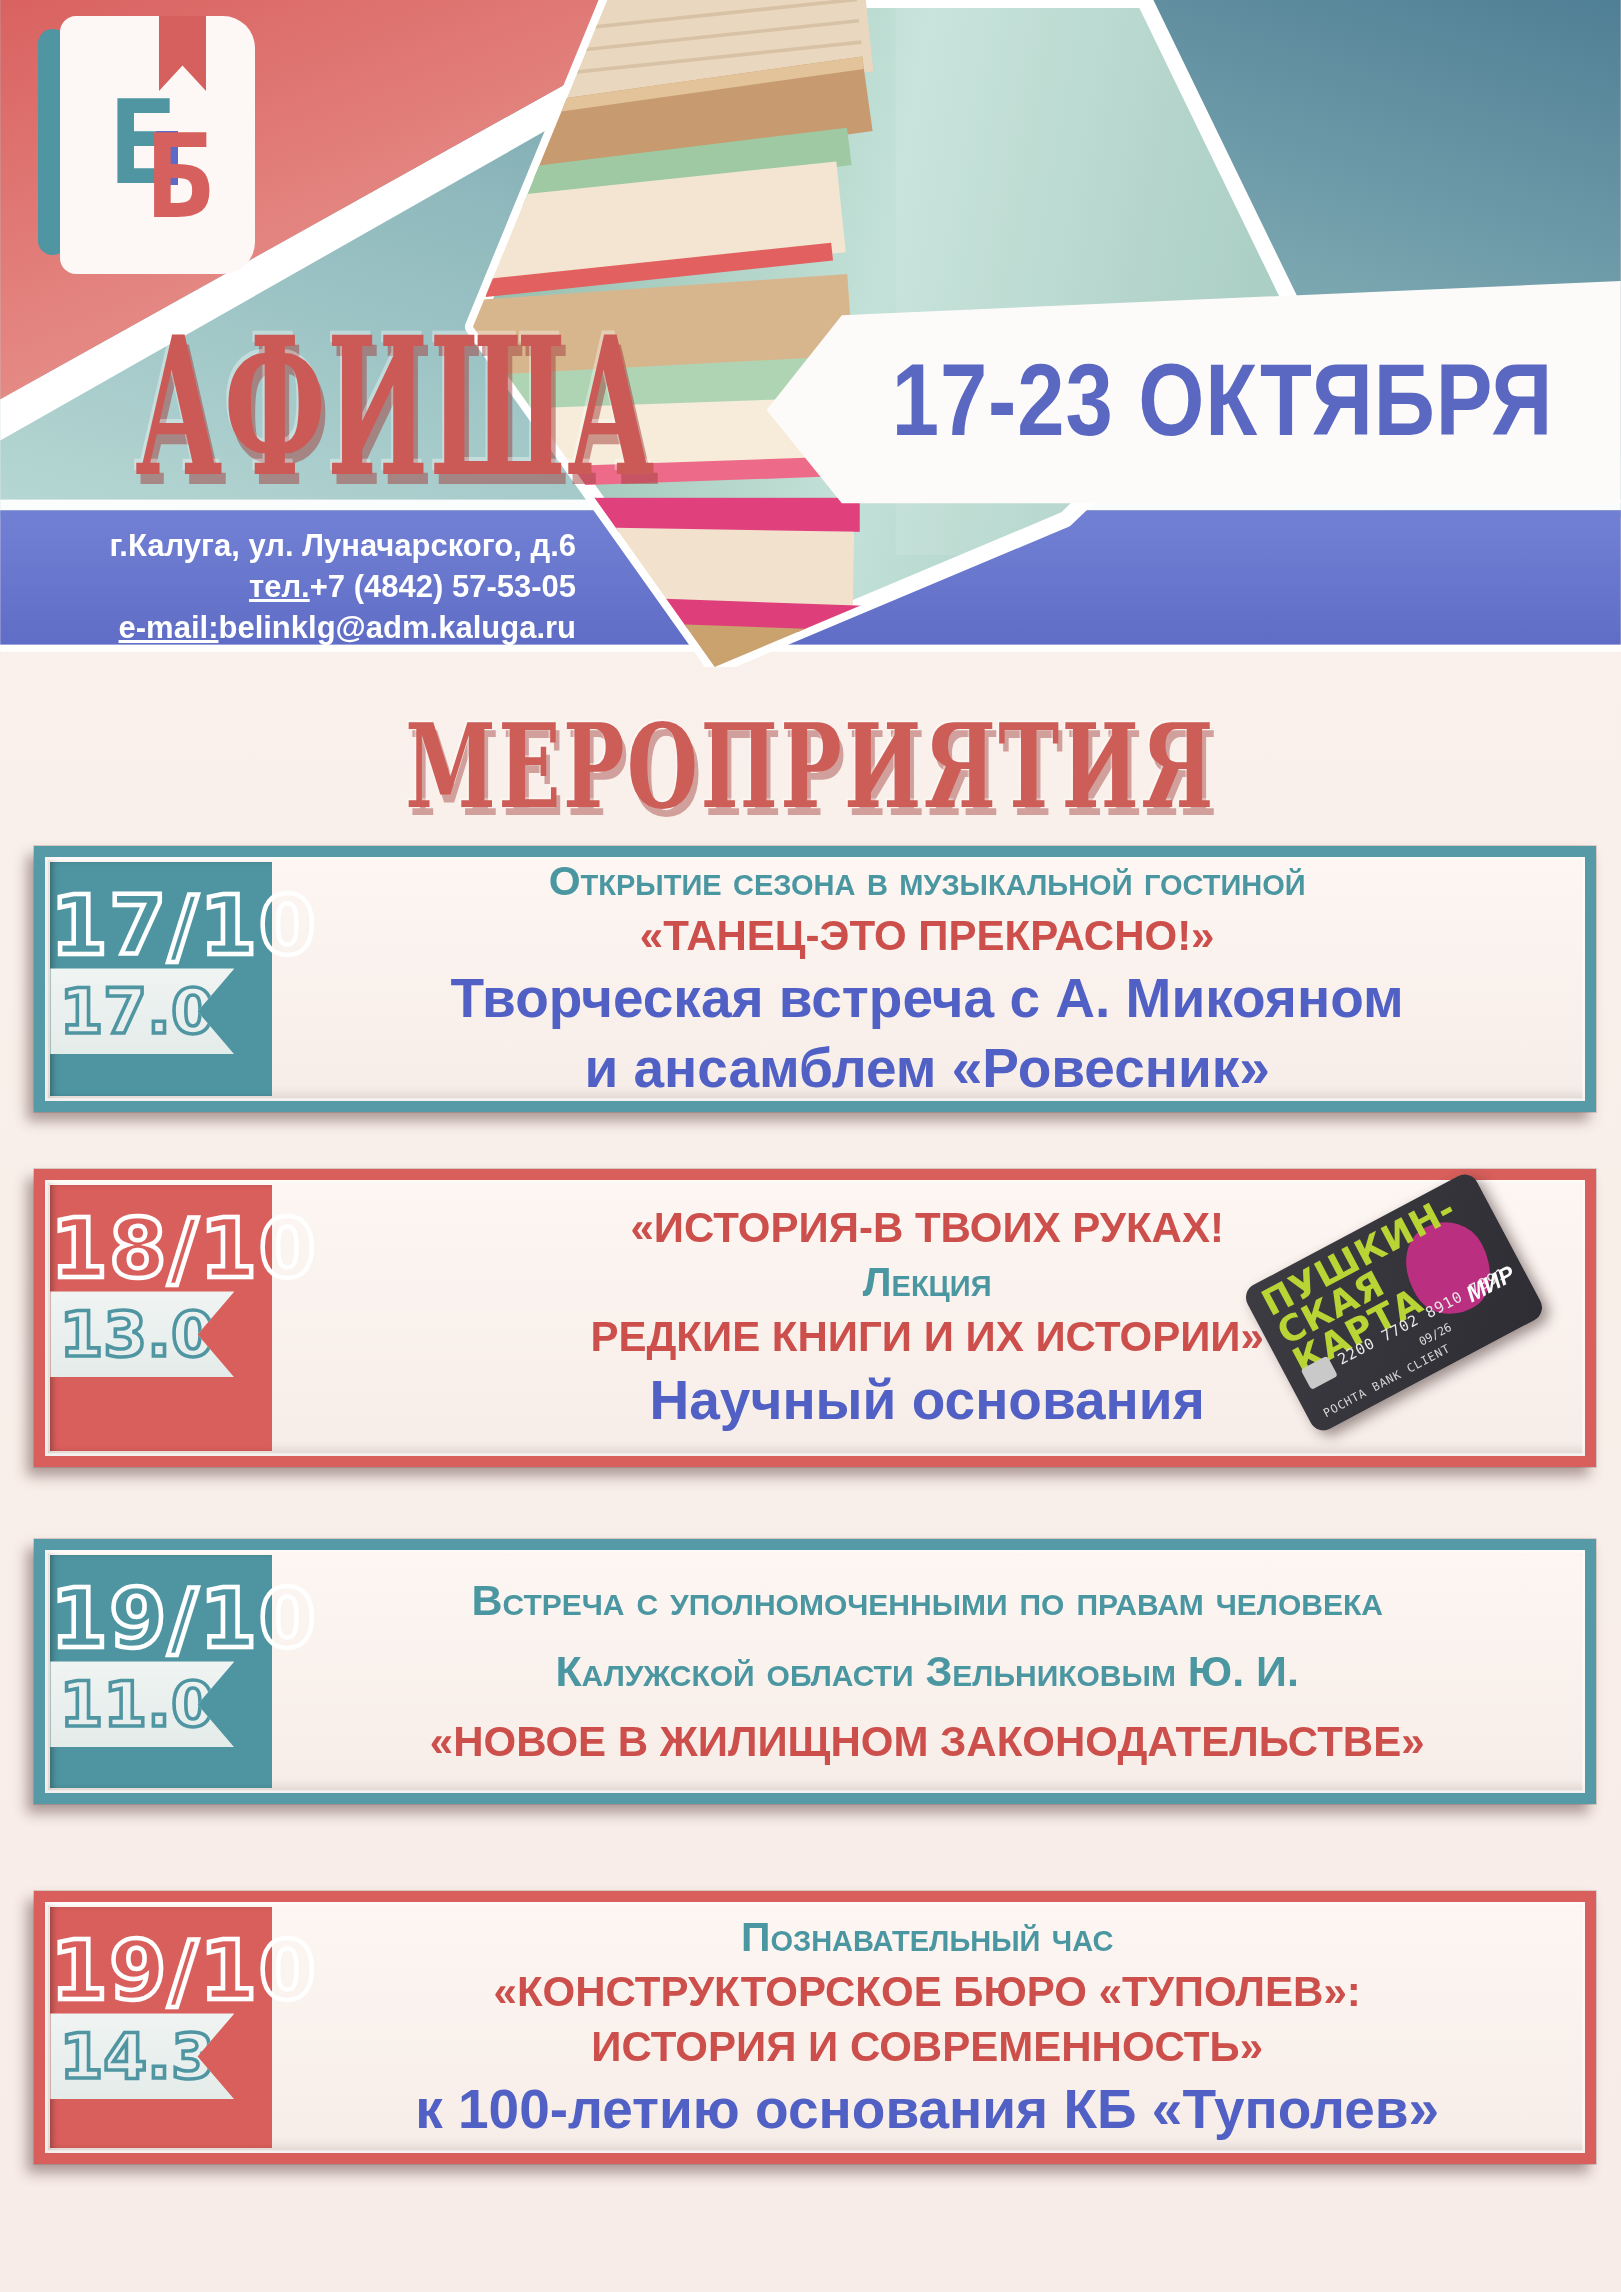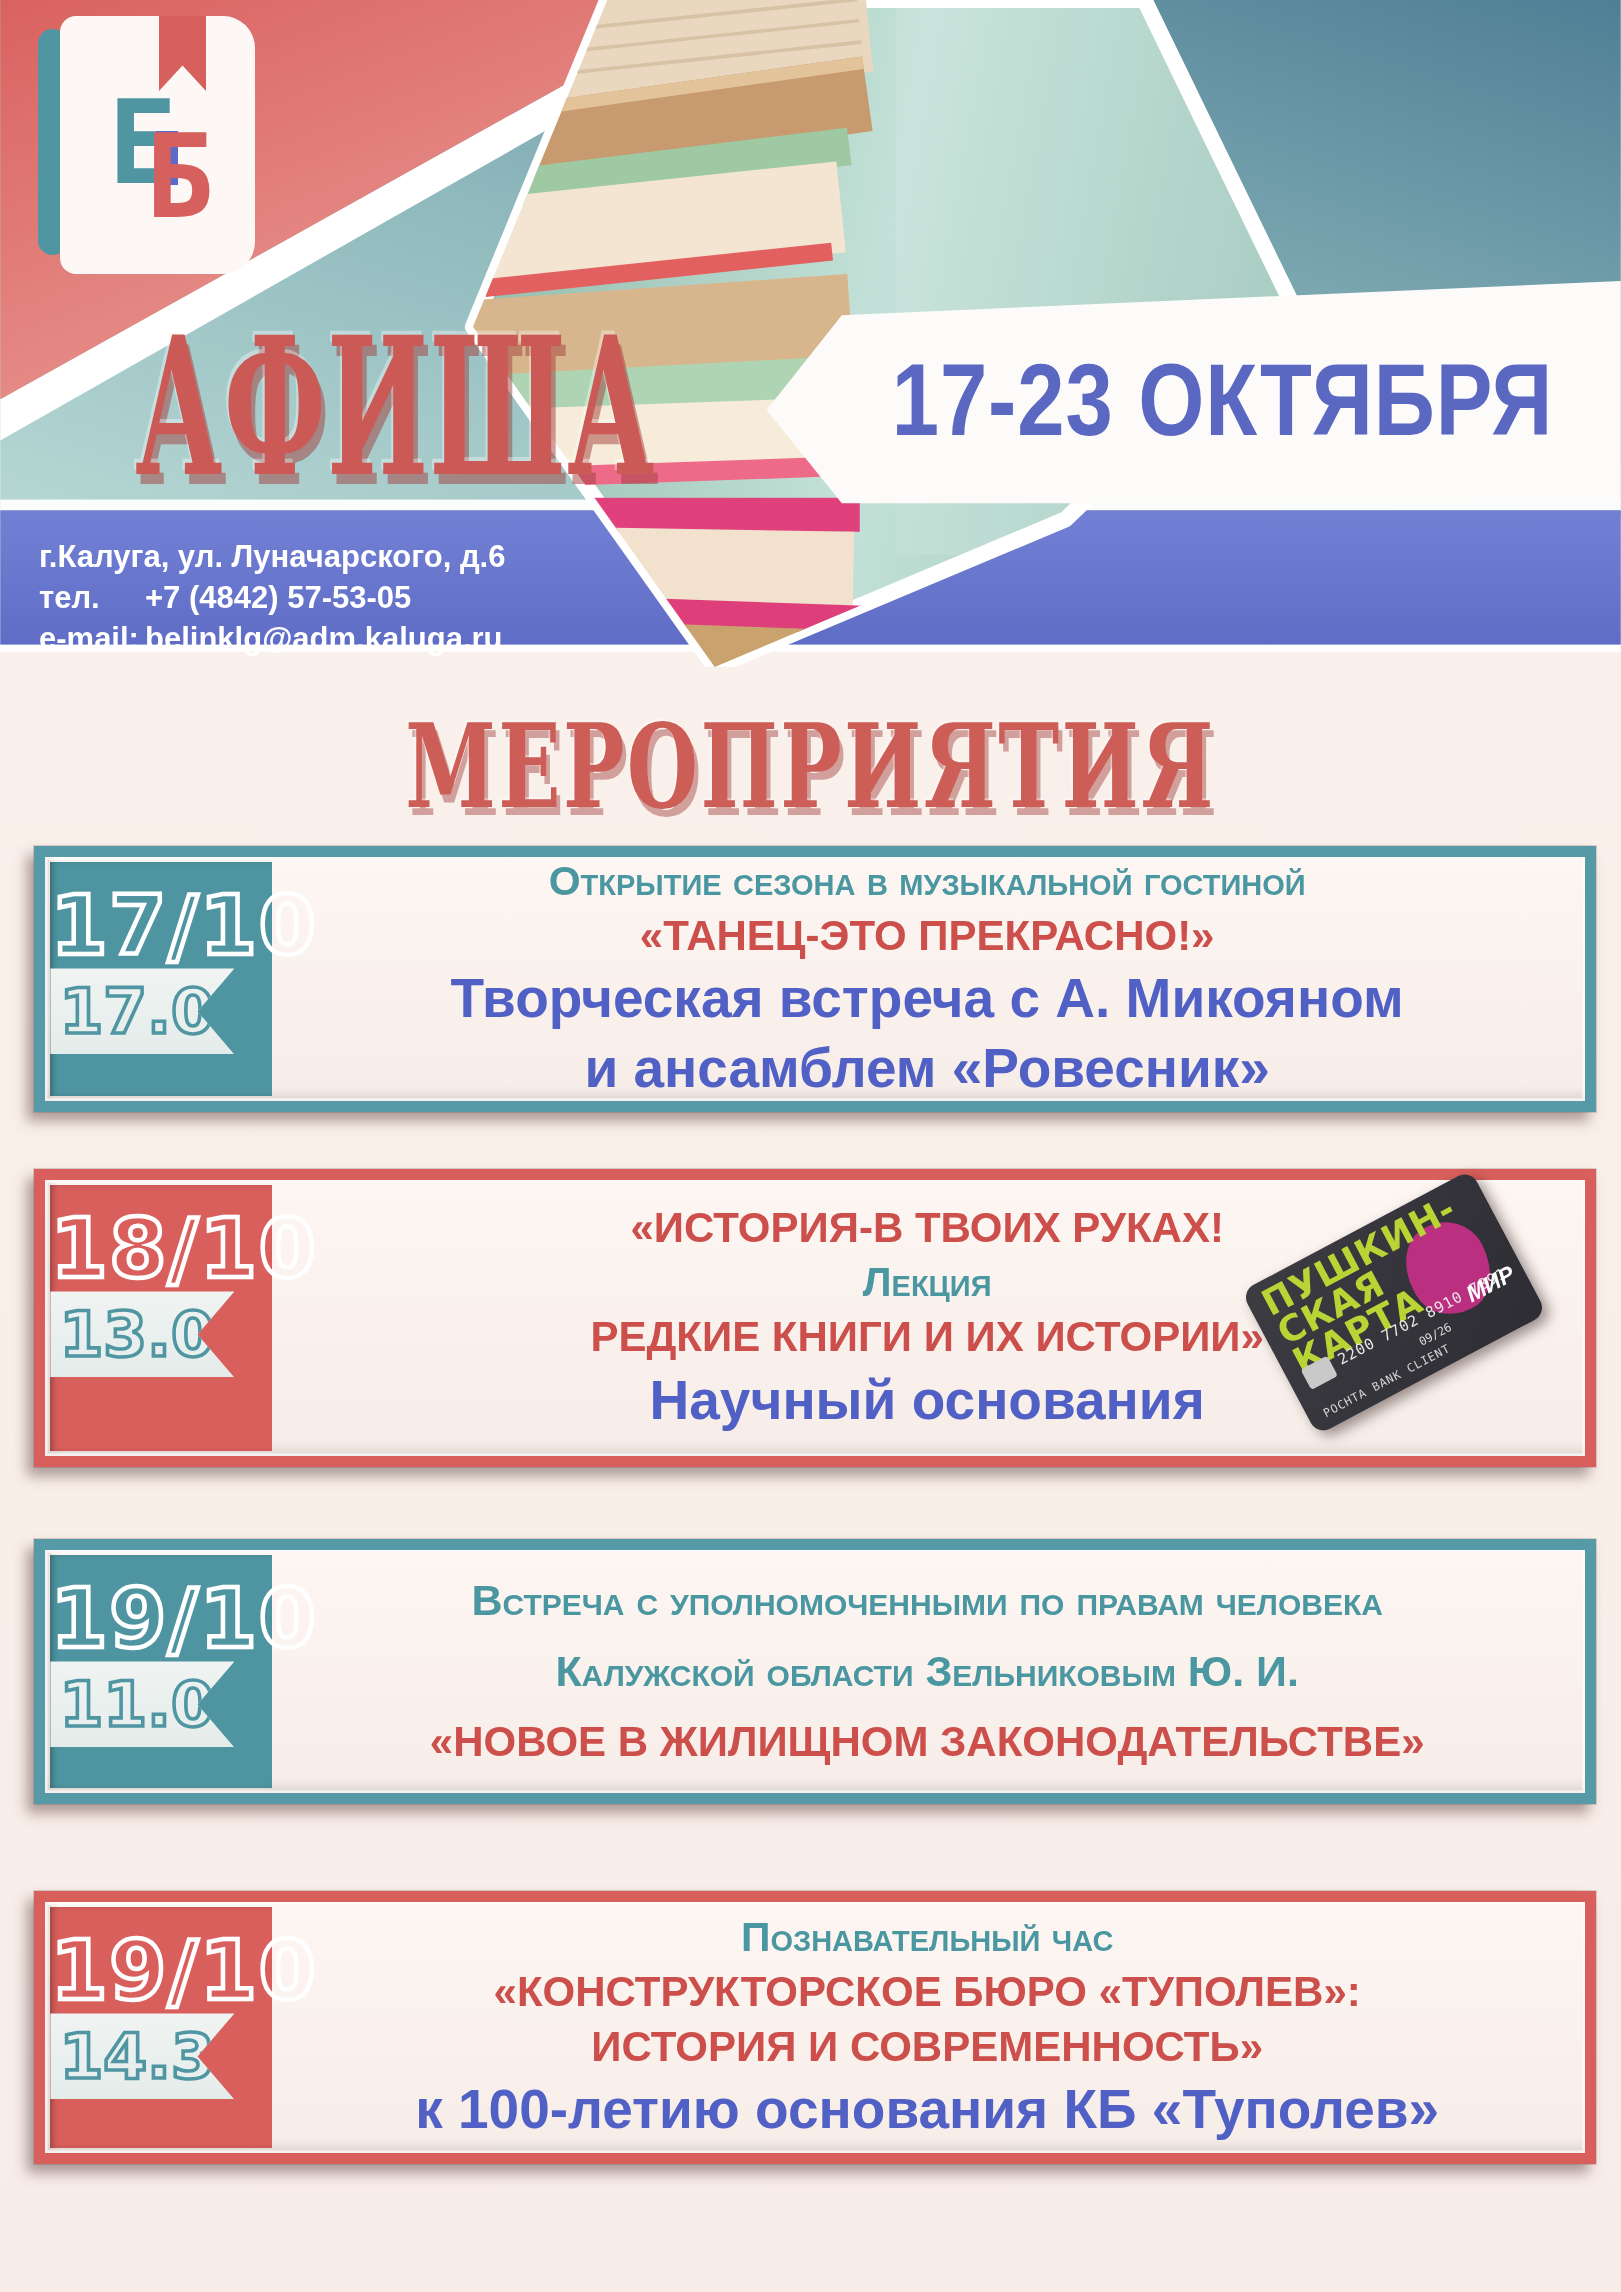--- a/index.html
+++ b/index.html
@@ -18,23 +18,23 @@
   .logo-e{left:70px;top:70px;color:#4f96a2;}
   .logo-b{left:107px;top:104px;color:#d6605d;}
   .logo-blue{position:absolute;left:118px;top:115px;width:21.5px;height:54px;background:#5b6bc7;}
   .afisha-title{position:absolute;left:85px;top:312px;width:502px;text-align:center;
     font-family:"DejaVu Serif",serif;font-weight:bold;font-size:134px;line-height:1;color:#cb5a57;
     transform:scale(0.80,1.42);transform-origin:center top;letter-spacing:1.8px;
     text-shadow:-2.7px -2.7px 0 rgba(255,255,255,0.35),5.4px 7.2px 0 rgba(160,62,60,0.5);}
   .date-banner-text{position:absolute;left:842px;top:349px;width:761px;text-align:center;
     font-weight:bold;font-size:85px;line-height:1;color:#5b68c2;letter-spacing:0.9px;
     transform:scaleY(1.2);transform-origin:center top;}
-  .address{position:absolute;left:39px;top:536px;width:537px;color:#ffffff;font-weight:bold;
-           font-size:31px;line-height:41px;}
-  .address .lbl{display:inline-block;width:106px;}
+  .address{position:absolute;left:39px;top:525px;width:537px;color:#ffffff;font-weight:bold;
+           font-size:31px;line-height:41px;text-align:right;}
+  .address .lbl{display:inline-block;width:106px;text-decoration:underline;}
   
   .section-title{position:absolute;left:0;top:708px;width:1621px;text-align:center;margin:0;
     font-family:"DejaVu Serif",serif;font-weight:bold;font-size:93px;line-height:1;color:#cd5e57;
     transform:scale(0.88,1.25);transform-origin:center top;letter-spacing:2.7px;
     text-shadow:-1.8px -1.8px 0 rgba(255,255,255,0.4),4.5px 6.3px 0 rgba(160,62,60,0.45);}
   
   .card{position:absolute;left:34px;width:1562px;box-sizing:border-box;
         background:linear-gradient(180deg,#fdf6f2 0%,#f7ede8 100%);
         box-shadow:-7.2px 9px 12.5px rgba(80,50,50,0.45),0 0 0 0.9px rgba(120,90,90,0.25),
                    inset 0 0 0 2.7px rgba(255,255,255,0.65),inset 5.4px -5.4px 10.7px rgba(0,0,0,0.12);}

